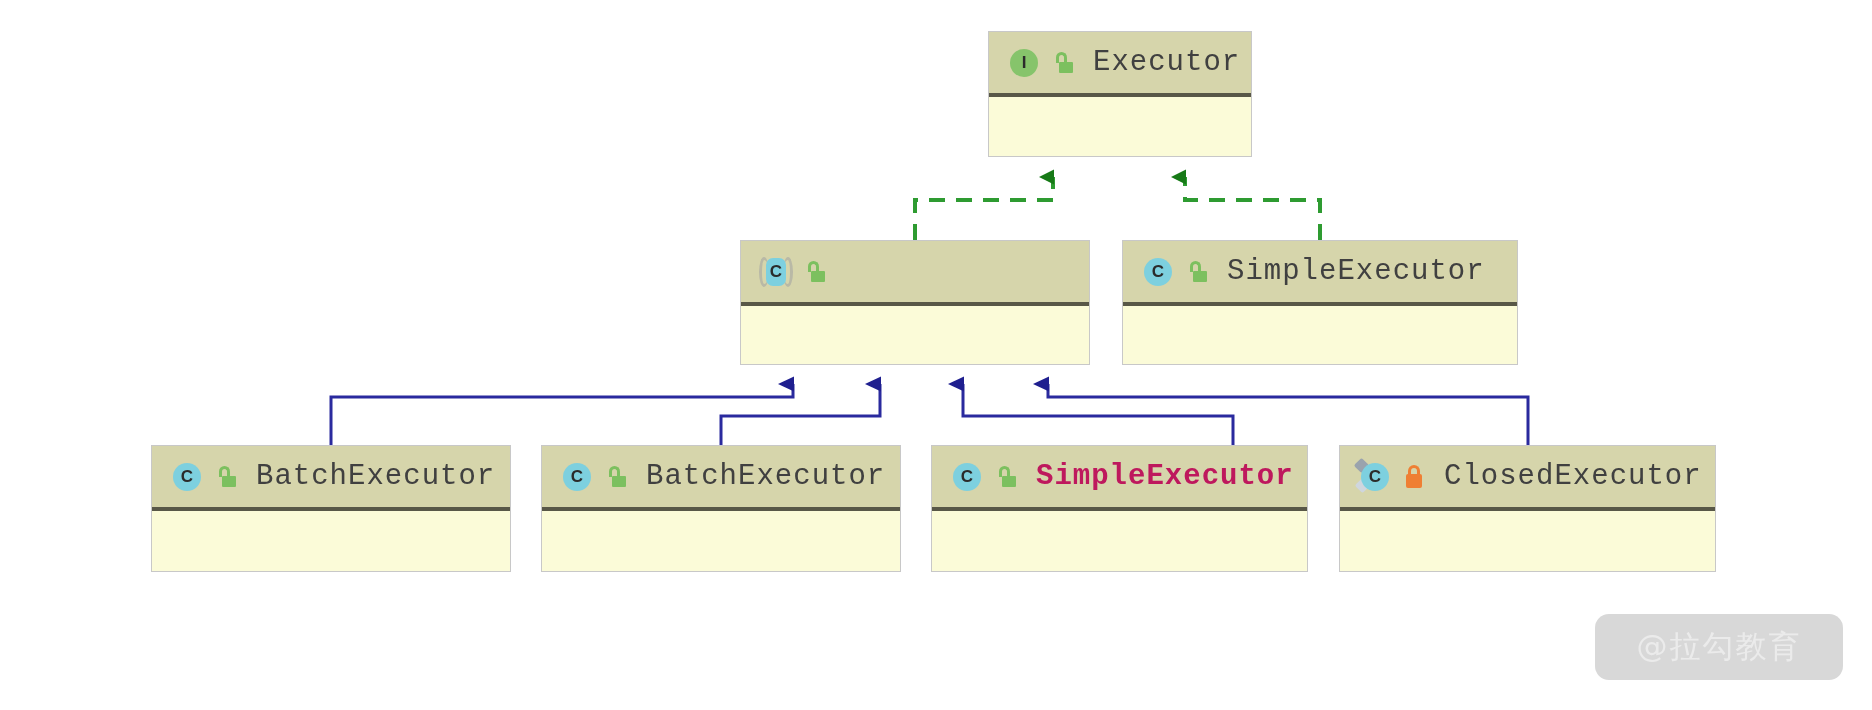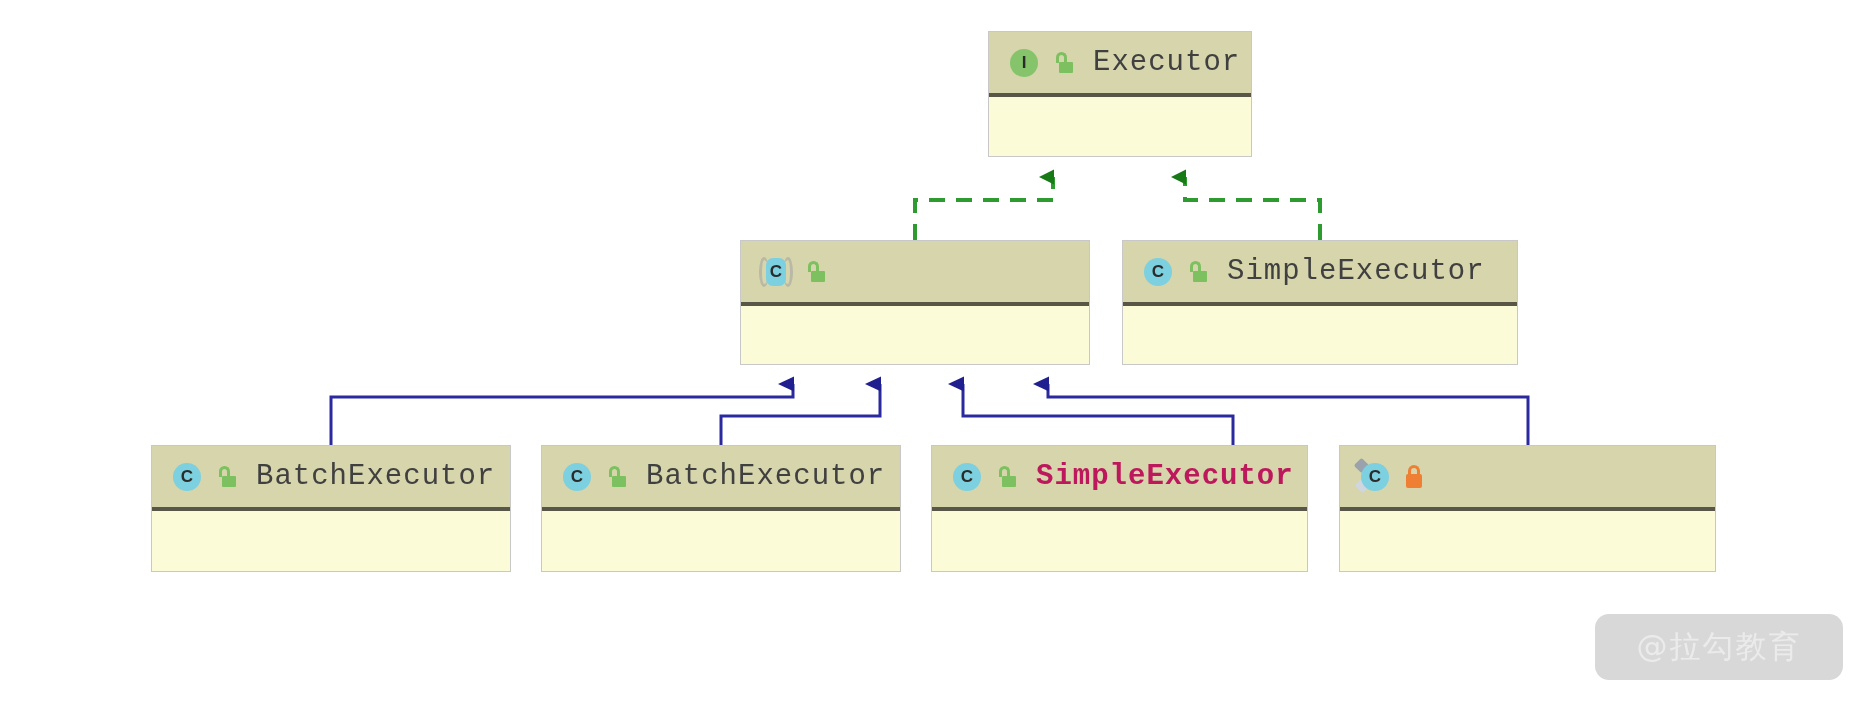--- a/index.html
+++ b/index.html
@@ -241,19 +241,20 @@
     <div class="hdr">
       <span class="kicon inner">
         <span class="dmd a"></span>
           <span class="dmd b"></span>
         <span class="disc">C</span>
       </span>
       <span class="lock closed">
         <span class="shackle"></span>
           <span class="box"></span>
       </span>
+      <span class="title">ClosedExecutor</span>
     </div>
     <div class="body" style="height:58px;"></div>
   </div>
 
   <div id="watermark">@拉勾教育</div>
 
 </div>
 
 </body></html>

